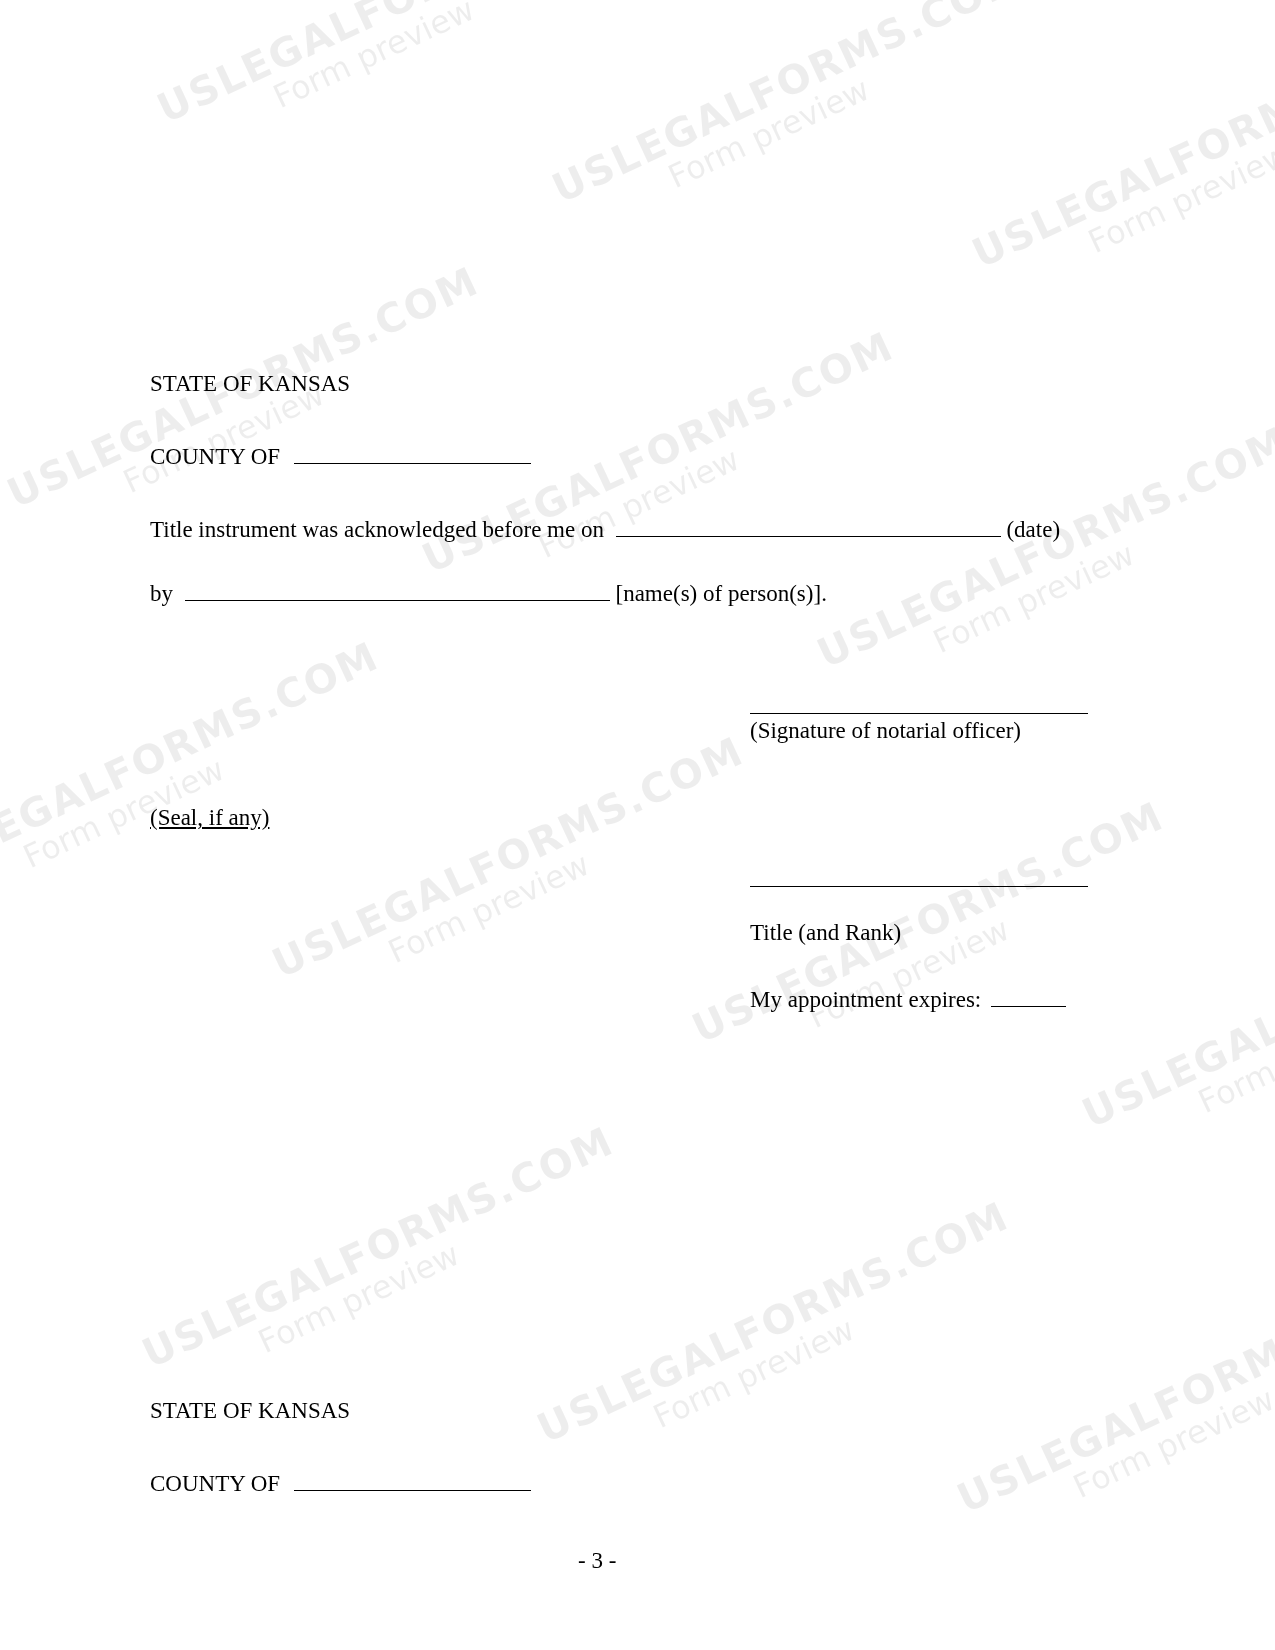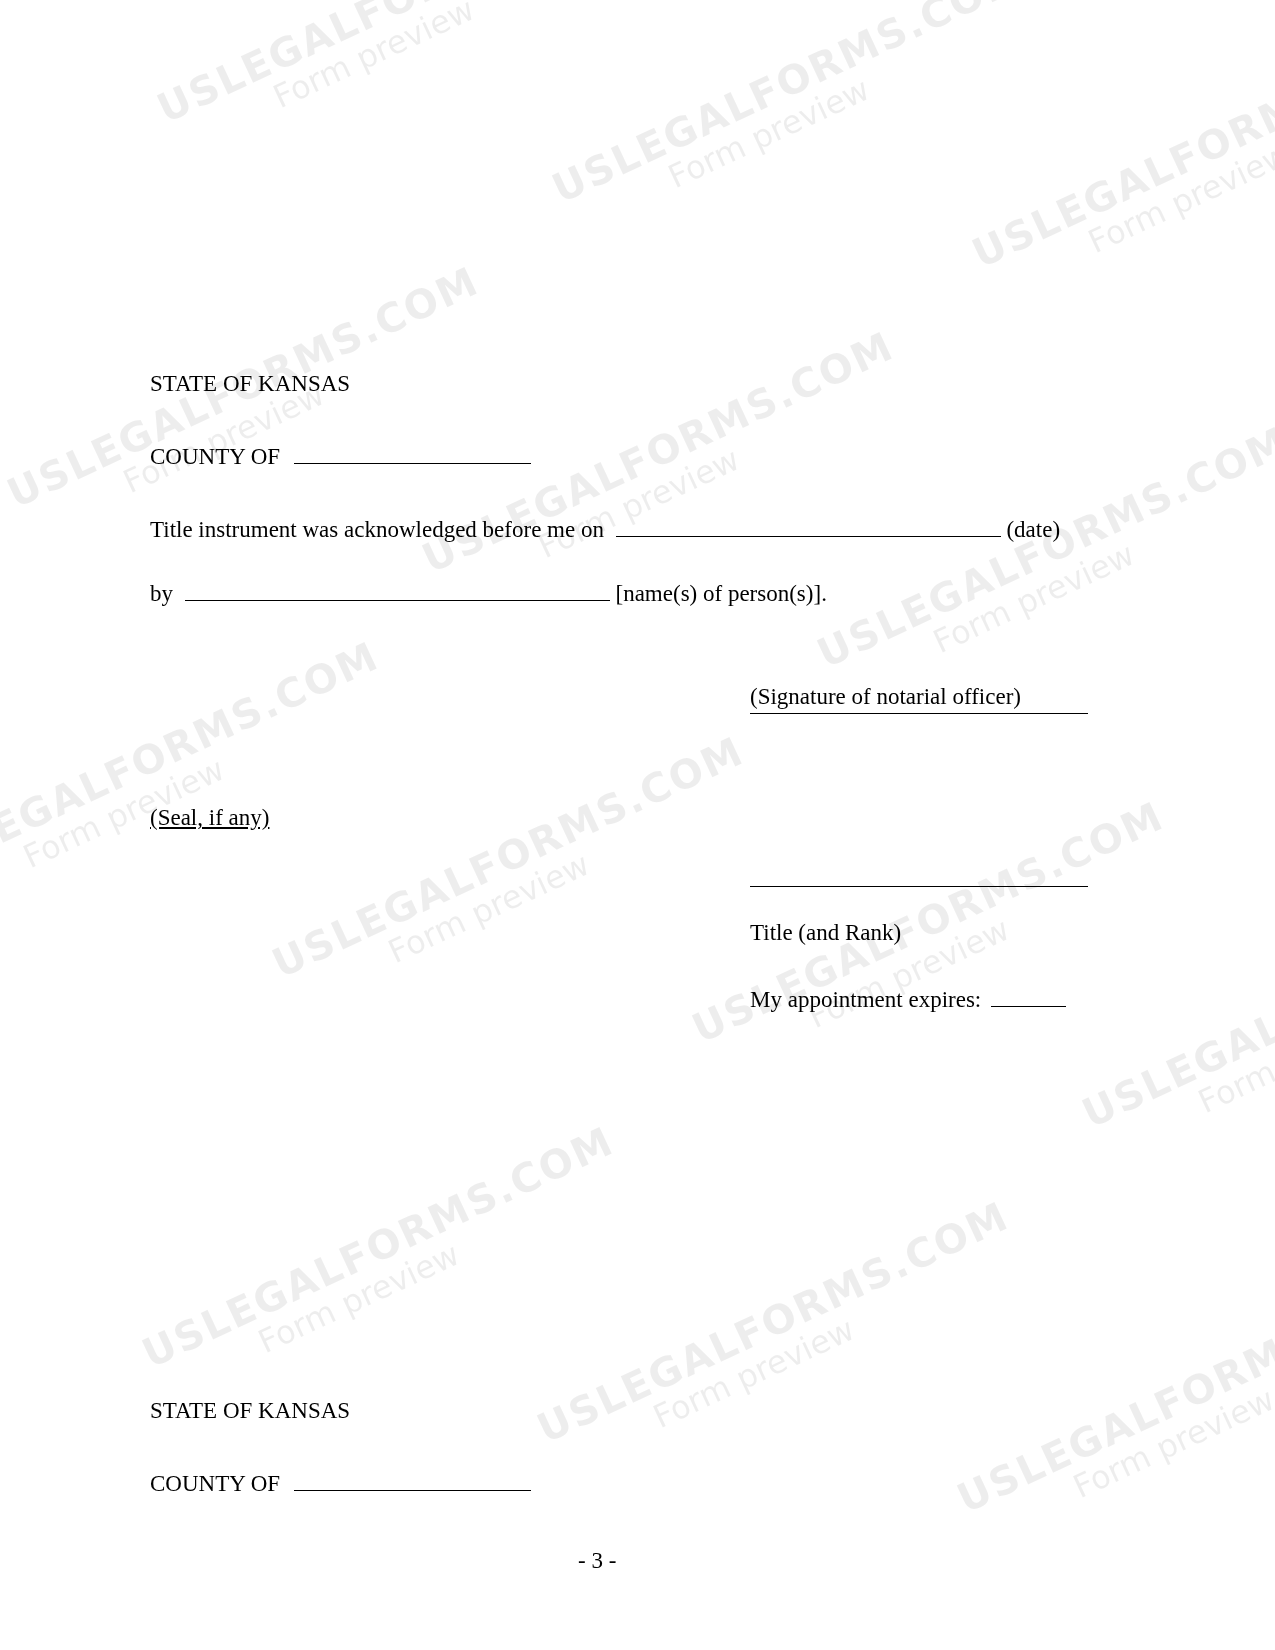--- a/index.html
+++ b/index.html
@@ -82,21 +82,21 @@
   <span>(date)</span>
 </div>
 
 <div class="t" style="left:150px;top:582px;">
   <span>by</span>
   <span class="blank" style="width:425px;margin-left:6px;"></span>
   <span>[name(s) of person(s)].</span>
 </div>
 
 <div class="rule" style="left:750px;top:713px;width:338px;"></div>
-<div class="t" style="left:750px;top:685px;font-family:Liberation Serif, serif;">(Signature of notarial officer)</div>
+<div class="t" style="left:750px;top:719px;font-family:Liberation Serif, serif;">(Signature of notarial officer)</div>
 
 <div class="t" style="left:150px;top:806px;text-decoration:underline;">(Seal, if any)</div>
 
 <div class="rule" style="left:750px;top:886px;width:338px;"></div>
 <div class="t" style="left:750px;top:921px;">Title (and Rank)</div>
 
 <div class="t" style="left:750px;top:988px;">
   <span>My appointment expires:</span>
   <span class="blank" style="width:75px;margin-left:4px;"></span>
 </div>

